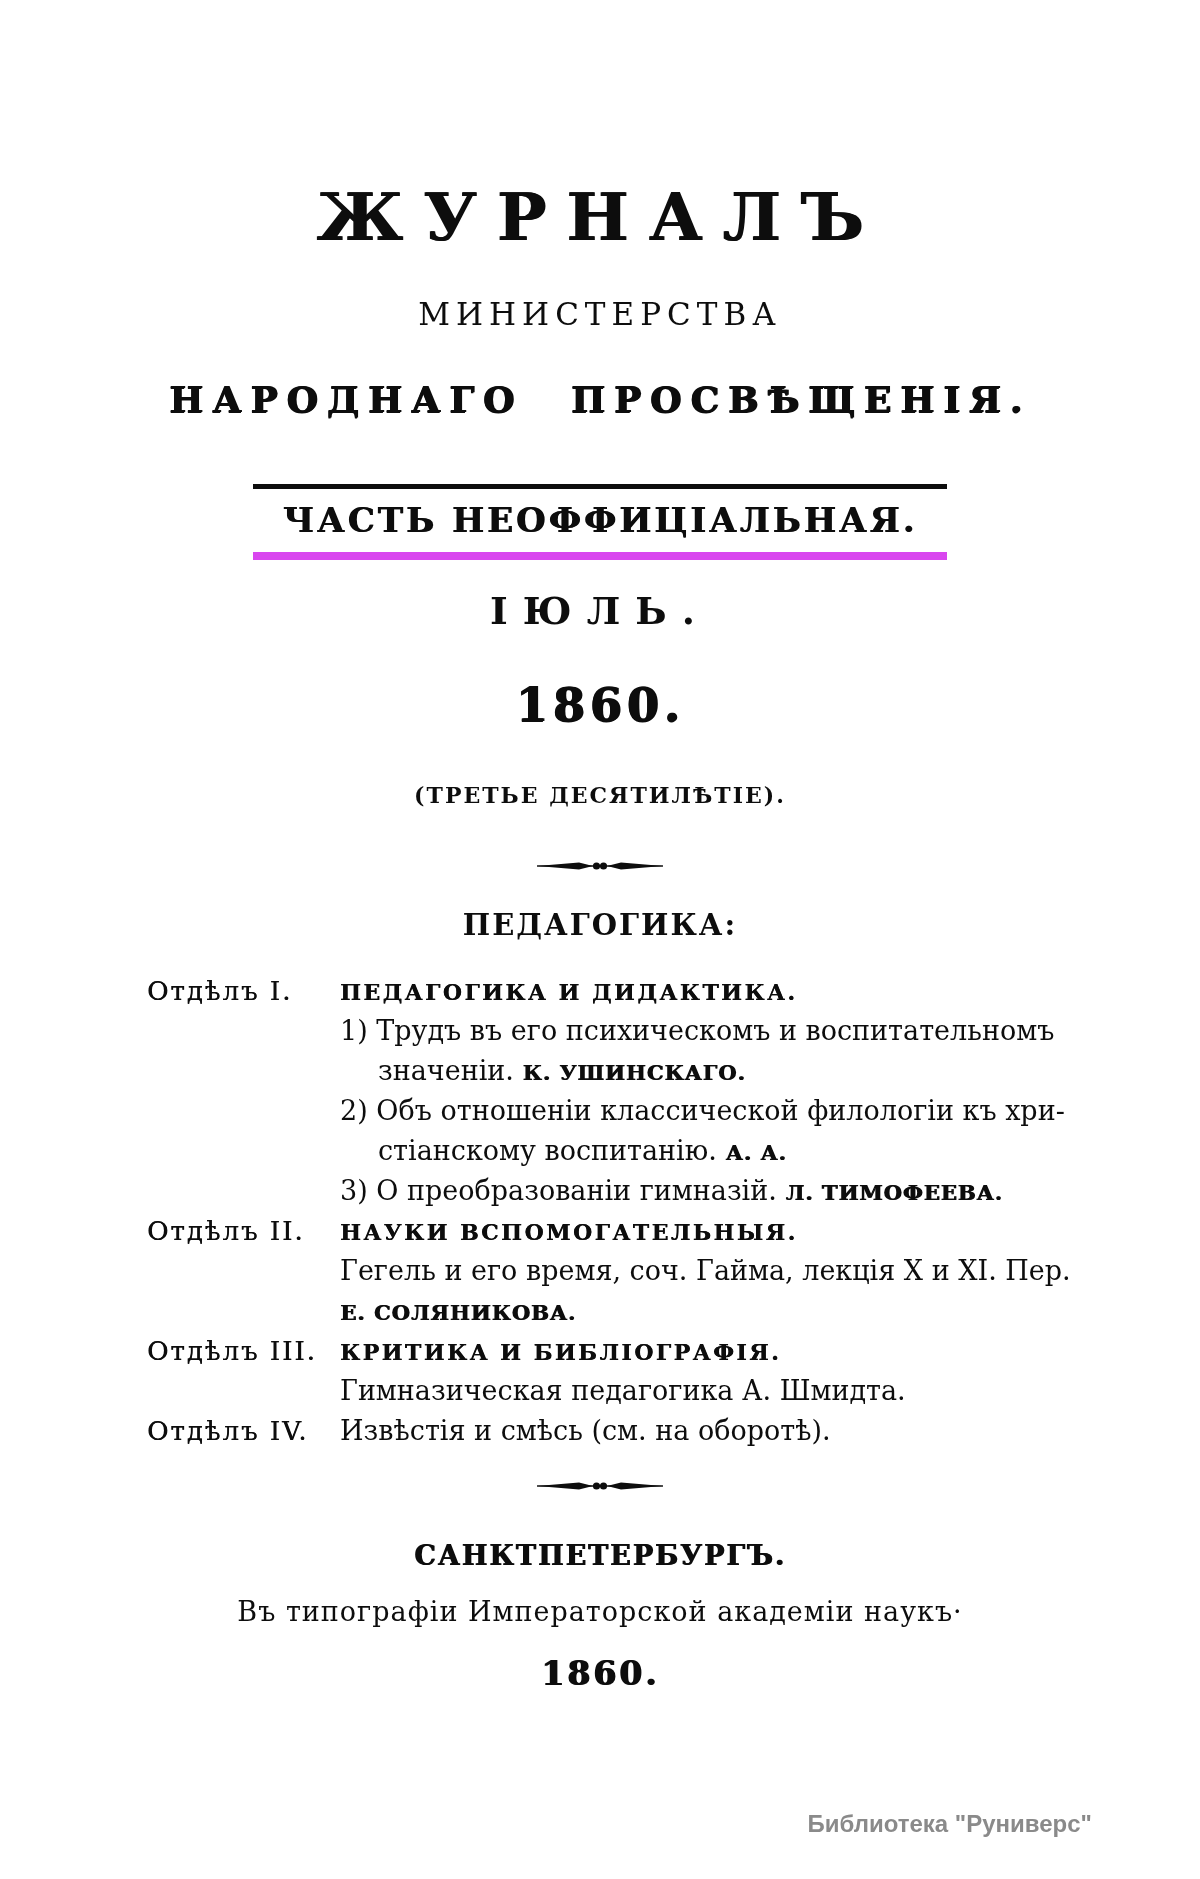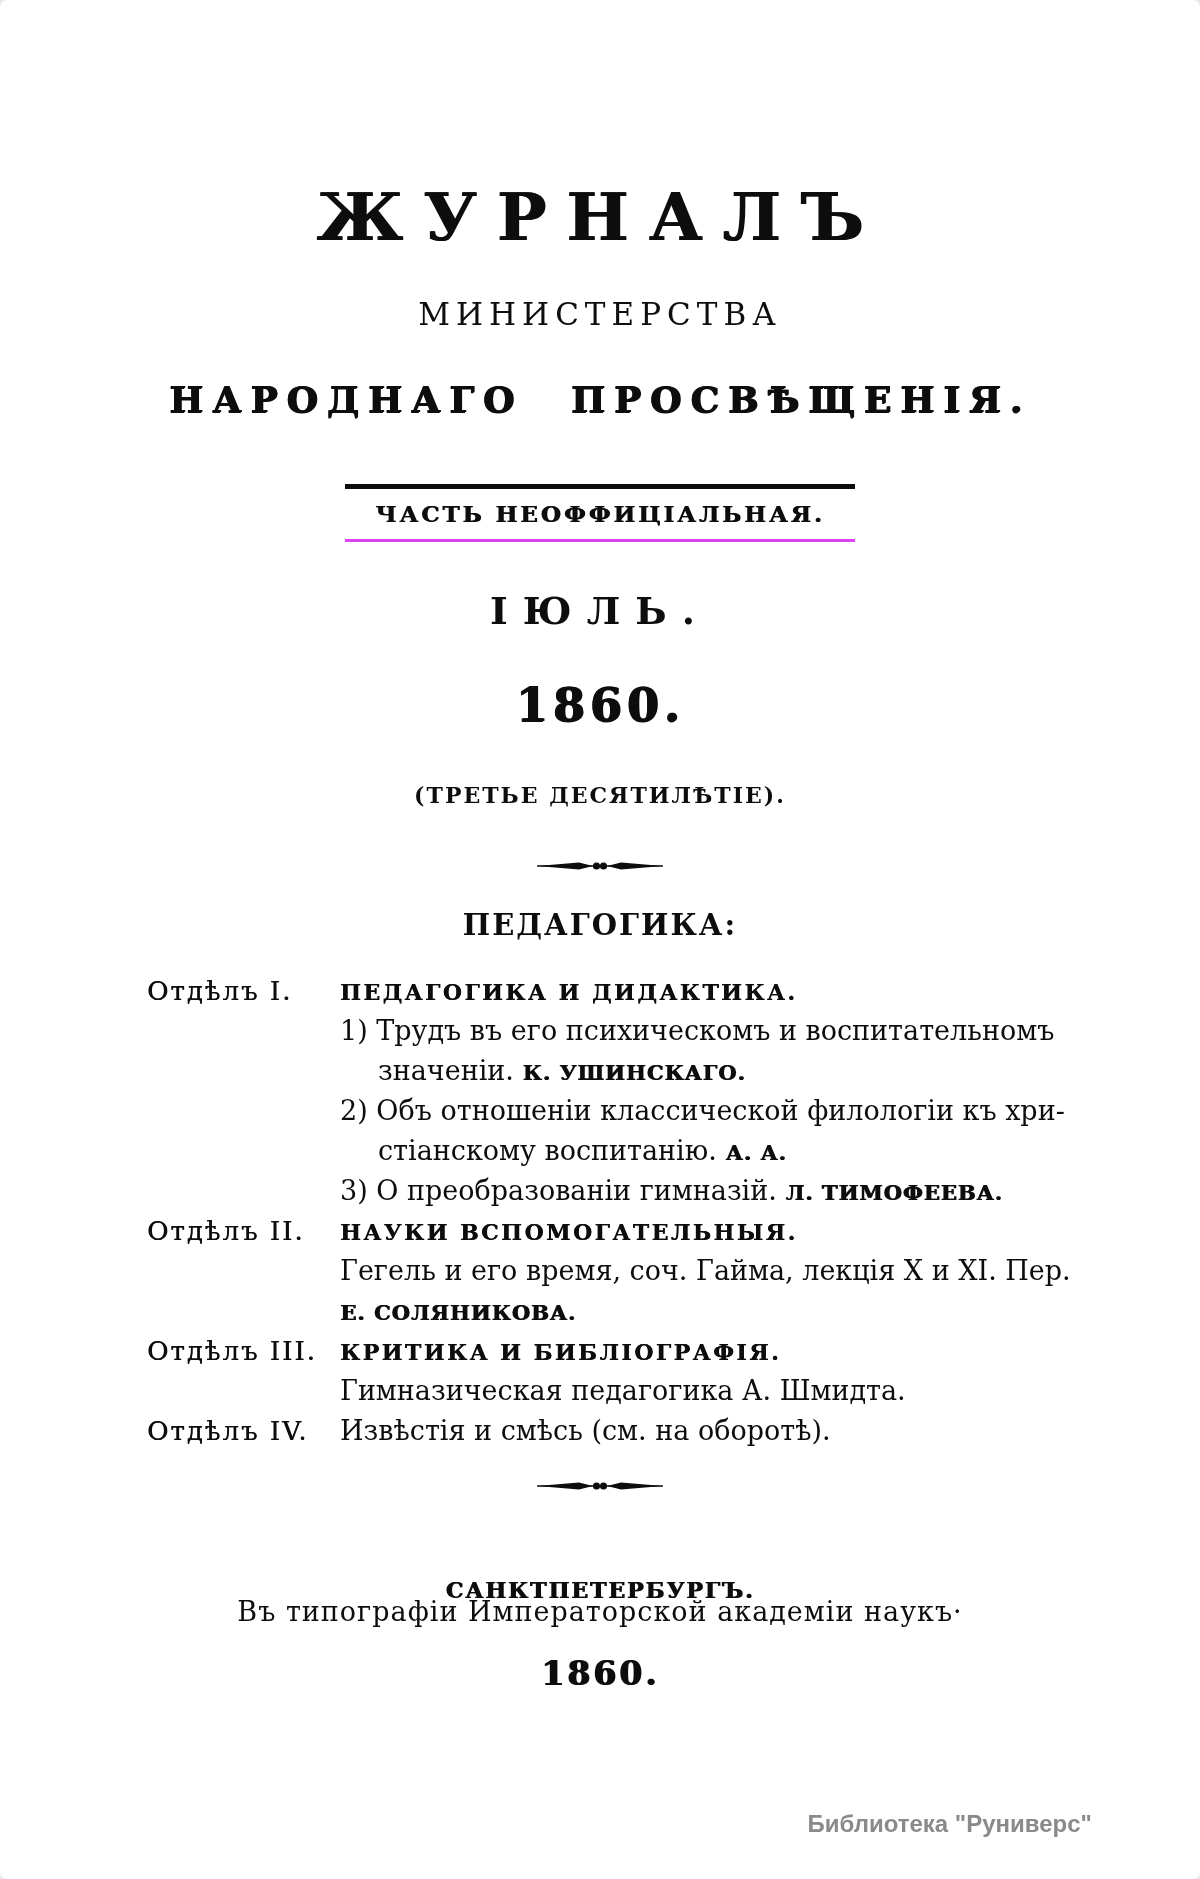--- a/index.html
+++ b/index.html
@@ -20,23 +20,23 @@
   }
   .ministry{top:296px;font-size:31px;letter-spacing:6px;}
   .department{
     top:378px;font-size:36px;font-weight:bold;letter-spacing:9px;word-spacing:26px;
     text-shadow:1.2px 0 0 currentColor, 0 0.6px 0 currentColor;
   }
   .part-banner-wrap{top:484px;}
   .part-banner{
     display:inline-block;
     border-top:5px solid #0d0d0d;
-    border-bottom:3px solid #d946ef;
+    border-bottom:8px solid #d946ef;
     padding:11px 30px 12px 30px;
-    font-size:23px;font-weight:bold;letter-spacing:3px;
+    font-size:34px;font-weight:bold;letter-spacing:3px;
     text-shadow:0.8px 0 0 currentColor;
   }
   .month{top:588px;font-size:38px;font-weight:bold;letter-spacing:15px;}
   .year{
     top:678px;font-size:46px;font-weight:bold;letter-spacing:5px;
     text-shadow:1.6px 0 0 currentColor, 0 0.8px 0 currentColor;
   }
   .decade{top:782px;font-size:22px;font-weight:bold;letter-spacing:2px;}
 
   .ornament{position:absolute;left:0;width:1200px;text-align:center;}
@@ -62,40 +62,39 @@
   .seg-sc{
     font-size:22px;font-weight:bold;letter-spacing:2.5px;
     text-shadow:0.4px 0 0 currentColor;
   }
   .seg-au{
     font-size:21px;font-weight:bold;letter-spacing:1px;
     text-shadow:0.9px 0 0 currentColor;
   }
 
   .imprint-city{
-    top:1540px;font-size:22px;font-weight:bold;letter-spacing:2px;
+    top:1540px;font-size:27px;font-weight:bold;letter-spacing:2px;
     text-shadow:1px 0 0 currentColor;
-    margin-top:37px;
   }
   .imprint-publisher{top:1596px;font-size:27px;letter-spacing:1px;}
   .imprint-year{
     top:1654px;font-size:33px;font-weight:bold;letter-spacing:3px;
     text-shadow:1.4px 0 0 currentColor;
   }
 
   .watermark{
     position:absolute;right:108px;top:1810px;
     font-family:"Liberation Sans", sans-serif;
     font-size:24px;font-weight:bold;
   }
 </style>
 </head>
 <body>
 
-<div class="page" style="background: rgb(255, 255, 255); color: rgb(13, 13, 13); border-radius: 7px;">
+<div class="page" style="background: rgb(255, 255, 255); color: rgb(13, 13, 13);">
 
   <div class="band title">ЖУРНАЛЪ</div>
 
   <div class="band ministry">МИНИСТЕРСТВА</div>
 
   <div class="band department">НАРОДНАГО ПРОСВѢЩЕНІЯ.</div>
 
   <div class="band part-banner-wrap">
     <span class="part-banner">ЧАСТЬ НЕОФФИЦІАЛЬНАЯ.</span>
   </div>

